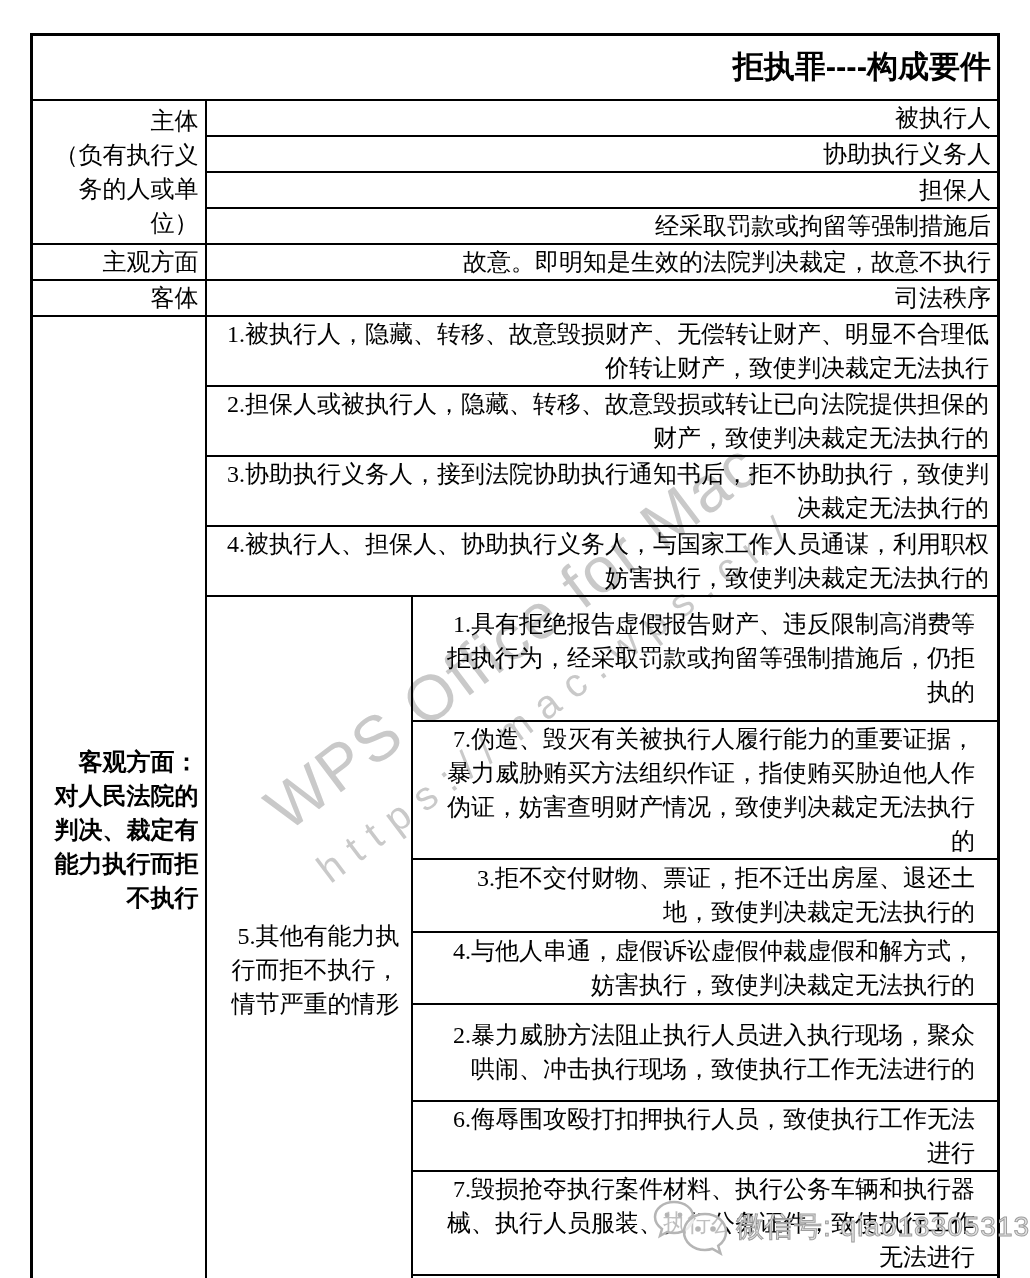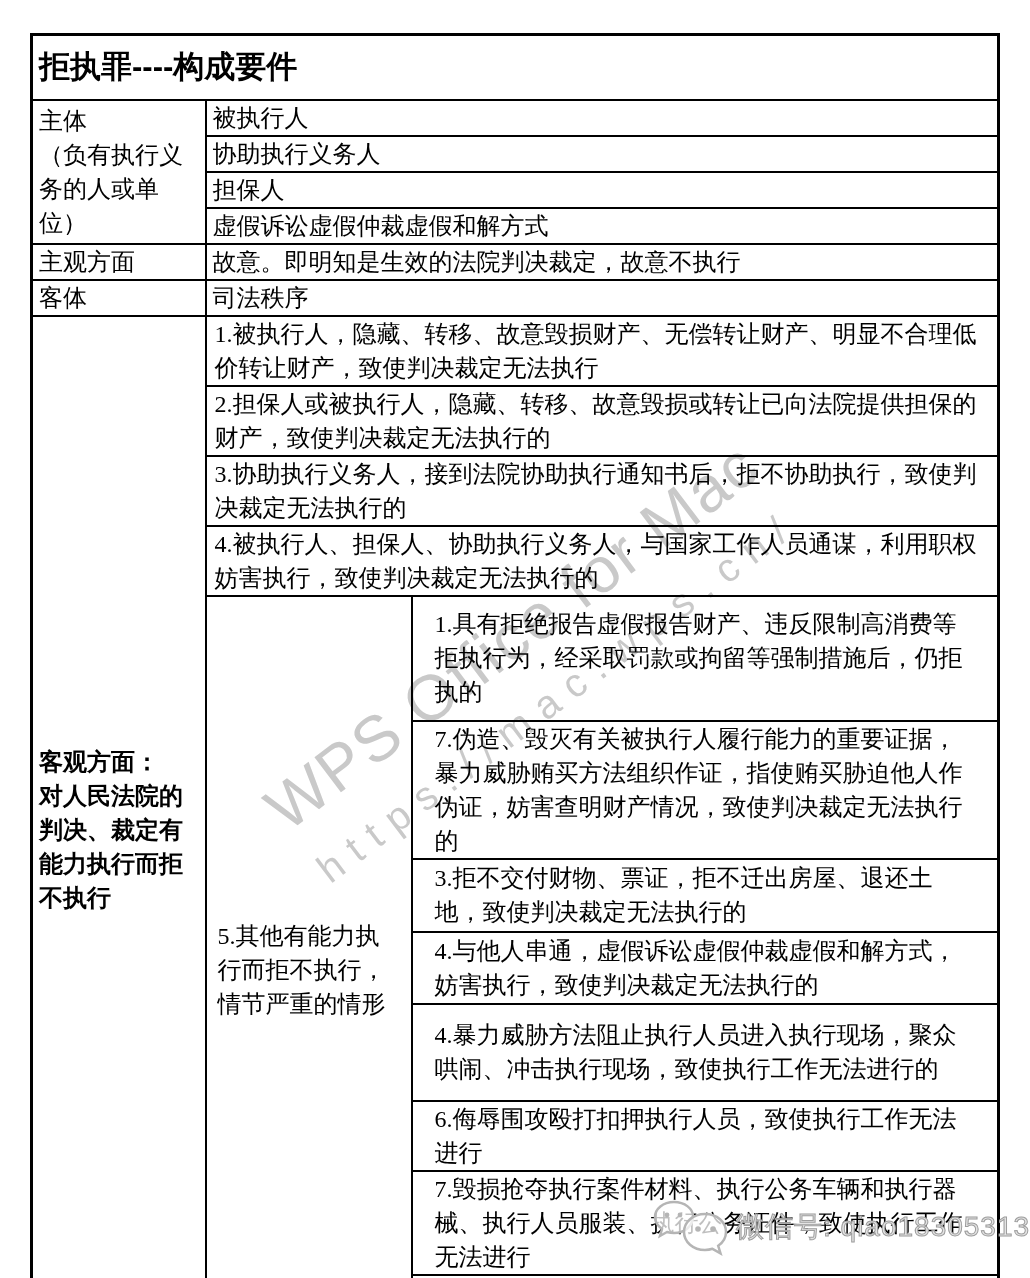--- a/index.html
+++ b/index.html
@@ -18,21 +18,21 @@
     position:absolute; left:30px; top:33px;
     width:970px;
     border-collapse:collapse;
     table-layout:fixed;
     border:3px solid #000;
     z-index:1;
     background:transparent;
   }
   td {
     border:2px solid #000;
-    text-align:left;
+    text-align:right;
     vertical-align:middle;
     font-size:24px;
     line-height:34px;
     padding:0 6px;
     background:transparent;
     word-break:break-word;
   }
   .title-cell {
     font-family:"Liberation Sans","DejaVu Sans",sans-serif;
     font-weight:bold;
@@ -107,21 +107,21 @@
     </td>
     <td colspan="2">被执行人</td>
   </tr>
   <tr style="height:34px">
     <td colspan="2">协助执行义务人</td>
   </tr>
   <tr style="height:33px">
     <td colspan="2">担保人</td>
   </tr>
   <tr style="height:34px">
-    <td colspan="2">虚假诉讼虚假仲裁虚假和解方式</td>
+    <td colspan="2">经采取罚款或拘留等强制措施后</td>
   </tr>
 
   <tr style="height:35px">
     <td>主观方面</td>
     <td colspan="2">故意。即明知是生效的法院判决裁定，故意不执行</td>
   </tr>
 
   <tr style="height:35px">
     <td>客体</td>
     <td colspan="2">司法秩序</td>
@@ -149,21 +149,21 @@
   <tr style="height:132px">
     <td class="sub-cell">7.伪造、毁灭有关被执行人履行能力的重要证据，暴力威胁贿买方法组织作证，指使贿买胁迫他人作伪证，妨害查明财产情况，致使判决裁定无法执行的</td>
   </tr>
   <tr style="height:73px">
     <td class="sub-cell">3.拒不交付财物、票证，拒不迁出房屋、退还土地，致使判决裁定无法执行的</td>
   </tr>
   <tr style="height:72px">
     <td class="sub-cell">4.与他人串通，虚假诉讼虚假仲裁虚假和解方式，妨害执行，致使判决裁定无法执行的</td>
   </tr>
   <tr style="height:97px">
-    <td class="sub-cell">4.暴力威胁方法阻止执行人员进入执行现场，聚众哄闹、冲击执行现场，致使执行工作无法进行的</td>
+    <td class="sub-cell">2.暴力威胁方法阻止执行人员进入执行现场，聚众哄闹、冲击执行现场，致使执行工作无法进行的</td>
   </tr>
   <tr style="height:37px">
     <td class="sub-cell">6.侮辱围攻殴打扣押执行人员，致使执行工作无法进行</td>
   </tr>
   <tr style="height:76px">
     <td class="sub-cell">7.毁损抢夺执行案件材料、执行公务车辆和执行器械、执行人员服装、执行公务证件，致使执行工作无法进行</td>
   </tr>
   <tr style="height:65px">
     <td class="sub-cell">8.拒不执行法院判决裁定，致使债权人遭受重大损失的</td>
   </tr>

